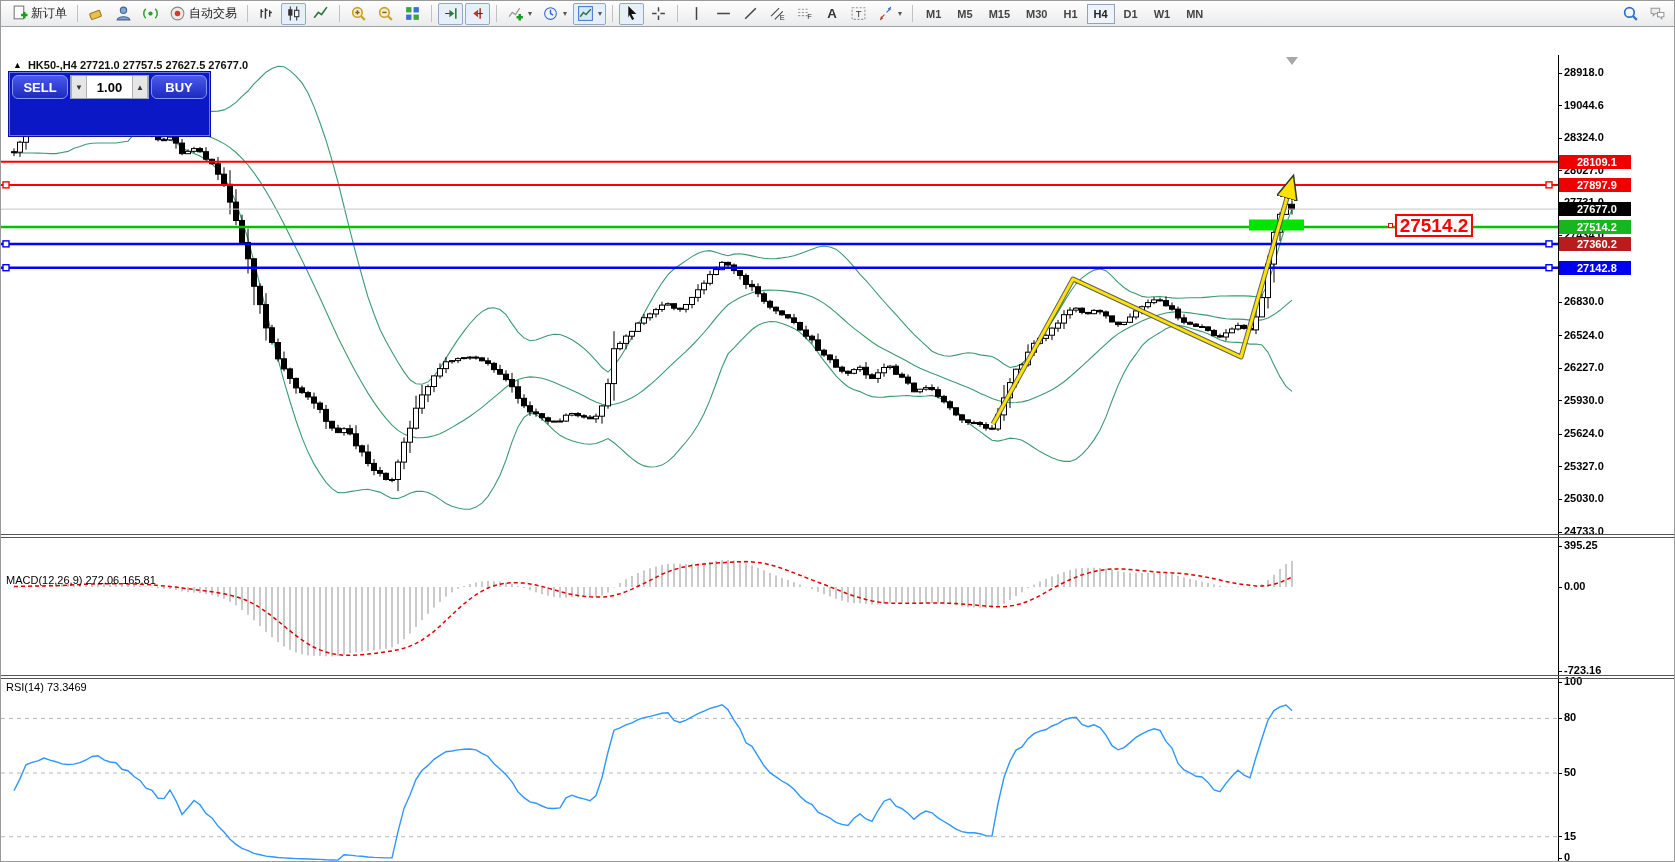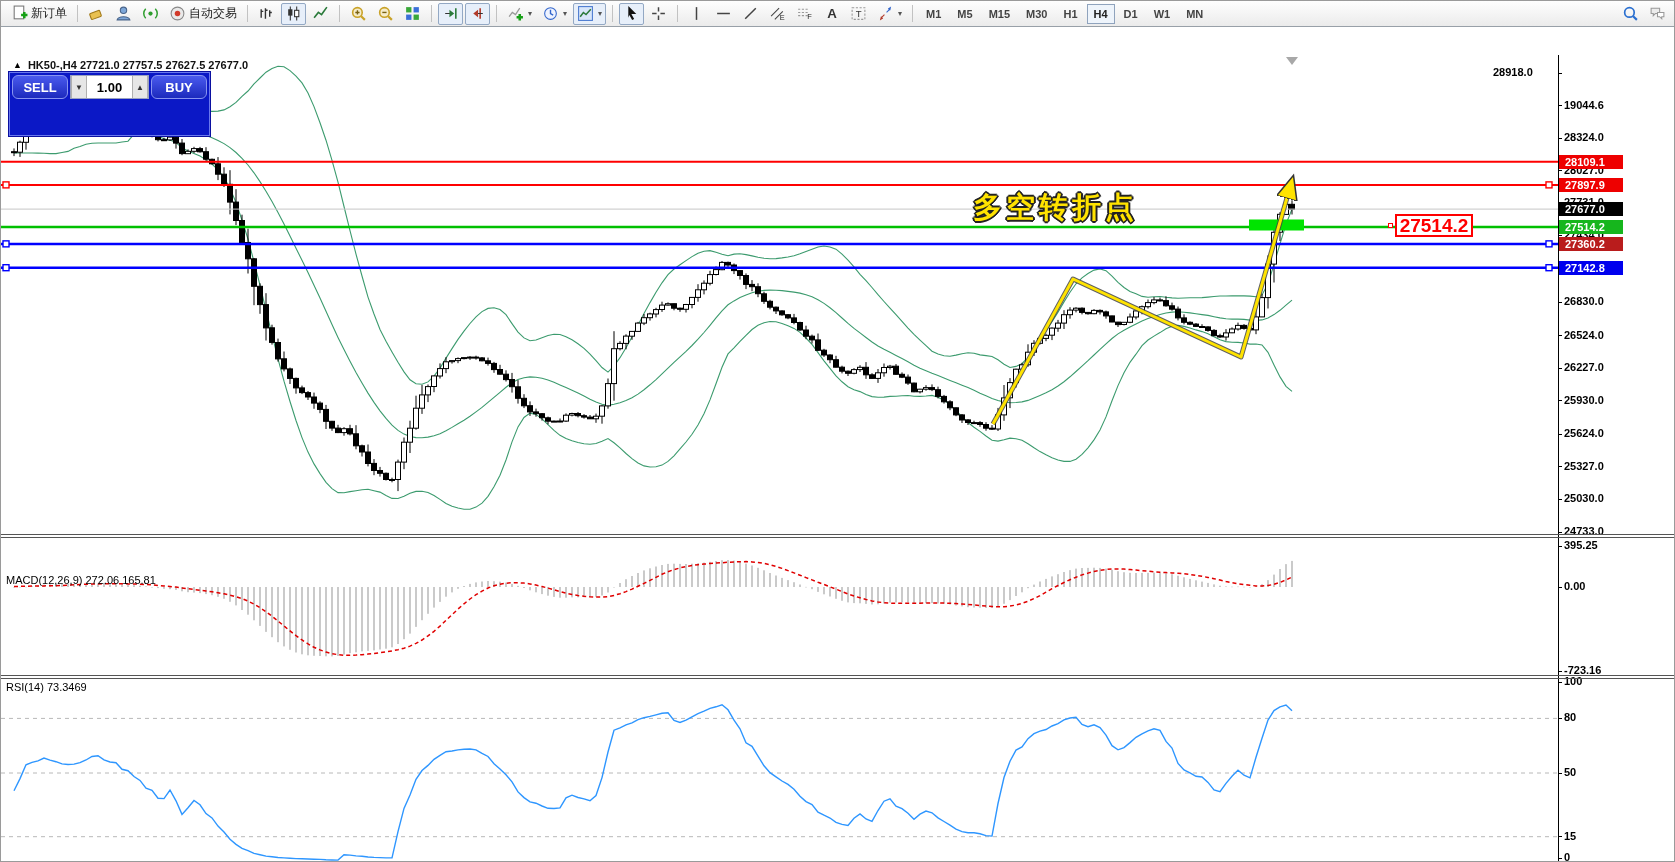--- a/index.html
+++ b/index.html
@@ -13,21 +13,21 @@
 .tsep{width:1px;height:17px;background:#c2c2c2;margin:0 5px}
 .tflabel{font-size:11px;font-weight:bold;color:#444;padding:0 6px;height:20px;line-height:19px;margin:0 1px;border:1px solid transparent}
 .tflabel.pressed{border:1px solid #8fa3bd;background:#eef4fb;color:#222}
 .tb-right{margin-left:auto;display:flex;align-items:center}
 
 #chartarea{position:absolute;left:0;top:27px;width:1675px;height:835px;background:#fff}
 #csvg{position:absolute;left:0;top:0;z-index:1}
 #ovl{position:absolute;left:0;top:0;width:1675px;height:862px;z-index:3;pointer-events:none}
 .ov{position:absolute;white-space:nowrap}
 .axlab{font-size:11px;font-weight:700;color:#000}
-.badge{font-size:11px;font-weight:700;color:#fff;width:64px;height:14px;line-height:14px;padding-left:6px}
+.badge{font-size:11px;font-weight:700;color:#fff;width:72px;height:14px;line-height:14px;padding-left:18px}
 .tickmark{background:#000;width:4px;height:1px}
 .panelabel{font-size:11px;color:#000}
 .cn{font-size:29px;font-weight:700;color:#ffe300;letter-spacing:4px;
  text-shadow:-2px 0 #222,2px 0 #222,0 -2px #222,0 2px #222,-1px -1px #222,1px 1px #222,1px -1px #222,-1px 1px #222}
 .callout{border:2px solid #f00;color:#f00;background:#fff;font-size:19px;font-weight:700;text-align:center;line-height:20px}
 .sepline{position:absolute;left:0;width:1675px;height:1px;background:#555;z-index:4}
 .axline{position:absolute;left:1557px;top:27px;width:1px;height:812px;background:#000;z-index:2}
 
 #ohlc{position:absolute;left:12px;top:31px;font-size:11px;font-weight:700;color:#111;display:flex;gap:6px;align-items:center;z-index:6}
 #ohlc .tri{font-size:9px;color:#000}
@@ -956,21 +956,21 @@
 
     <div class="sepline" style="top:506px"></div>
     <div class="sepline" style="top:509px"></div>
     <div class="sepline" style="top:647px"></div>
     <div class="sepline" style="top:650px"></div>
 
     <div class="axline"></div>
 
     <div id="ovl">
         <div class="ov tickmark" style="left: 1557px; top: 44.5px;"></div>
-        <div class="ov axlab" style="left: 1492px; top: 38px;">28918.0</div>
+        <div class="ov axlab" style="left: 1563px; top: 38px;">28918.0</div>
         <div class="ov tickmark" style="left: 1557px; top: 77.075px;"></div>
         <div class="ov axlab" style="left: 1563px; top: 70.575px;">19044.6</div>
         <div class="ov tickmark" style="left: 1557px; top: 109.65px;"></div>
         <div class="ov axlab" style="left: 1563px; top: 103.15px;">28324.0</div>
         <div class="ov tickmark" style="left: 1557px; top: 142.225px;"></div>
         <div class="ov axlab" style="left: 1563px; top: 135.725px;">28027.0</div>
         <div class="ov tickmark" style="left: 1557px; top: 174.69px;"></div>
         <div class="ov axlab" style="left: 1563px; top: 168.19px;">27731.0</div>
         <div class="ov tickmark" style="left: 1557px; top: 207.265px;"></div>
         <div class="ov axlab" style="left: 1563px; top: 200.765px;">27434.0</div>
@@ -1007,19 +1007,18 @@
         <div class="ov tickmark" style="left: 1557px; top: 689.9px;"></div>
         <div class="ov axlab" style="left: 1563px; top: 683.4px;">80</div>
         <div class="ov tickmark" style="left: 1557px; top: 744.5px;"></div>
         <div class="ov axlab" style="left: 1563px; top: 738px;">50</div>
         <div class="ov tickmark" style="left: 1557px; top: 808.2px;"></div>
         <div class="ov axlab" style="left: 1563px; top: 801.7px;">15</div>
         <div class="ov tickmark" style="left: 1557px; top: 829.5px;"></div>
         <div class="ov axlab" style="left: 1563px; top: 823px;">0</div>
         <div class="ov panelabel" style="left: 5px; top: 512px; margin-top: 34px;">MACD(12,26,9) 272.06 165.81</div>
         <div class="ov panelabel" style="left: 5px; top: 653px;">RSI(14) 73.3469</div>
-        <div class="ov cn" style="left: 972px; top: 160px;">多空转折点</div>
         <div class="ov callout" style="left: 1394px; top: 186px; width: 78px; height: 23px;">27514.2</div>
         <div class="ov " style="left: 1387px; top: 195px; width: 5px; height: 5px; border: 1px solid rgb(255, 0, 0); background: rgb(255, 255, 255);"></div>
       </div>
 
   </div>
 </div>
 
 </body></html>

